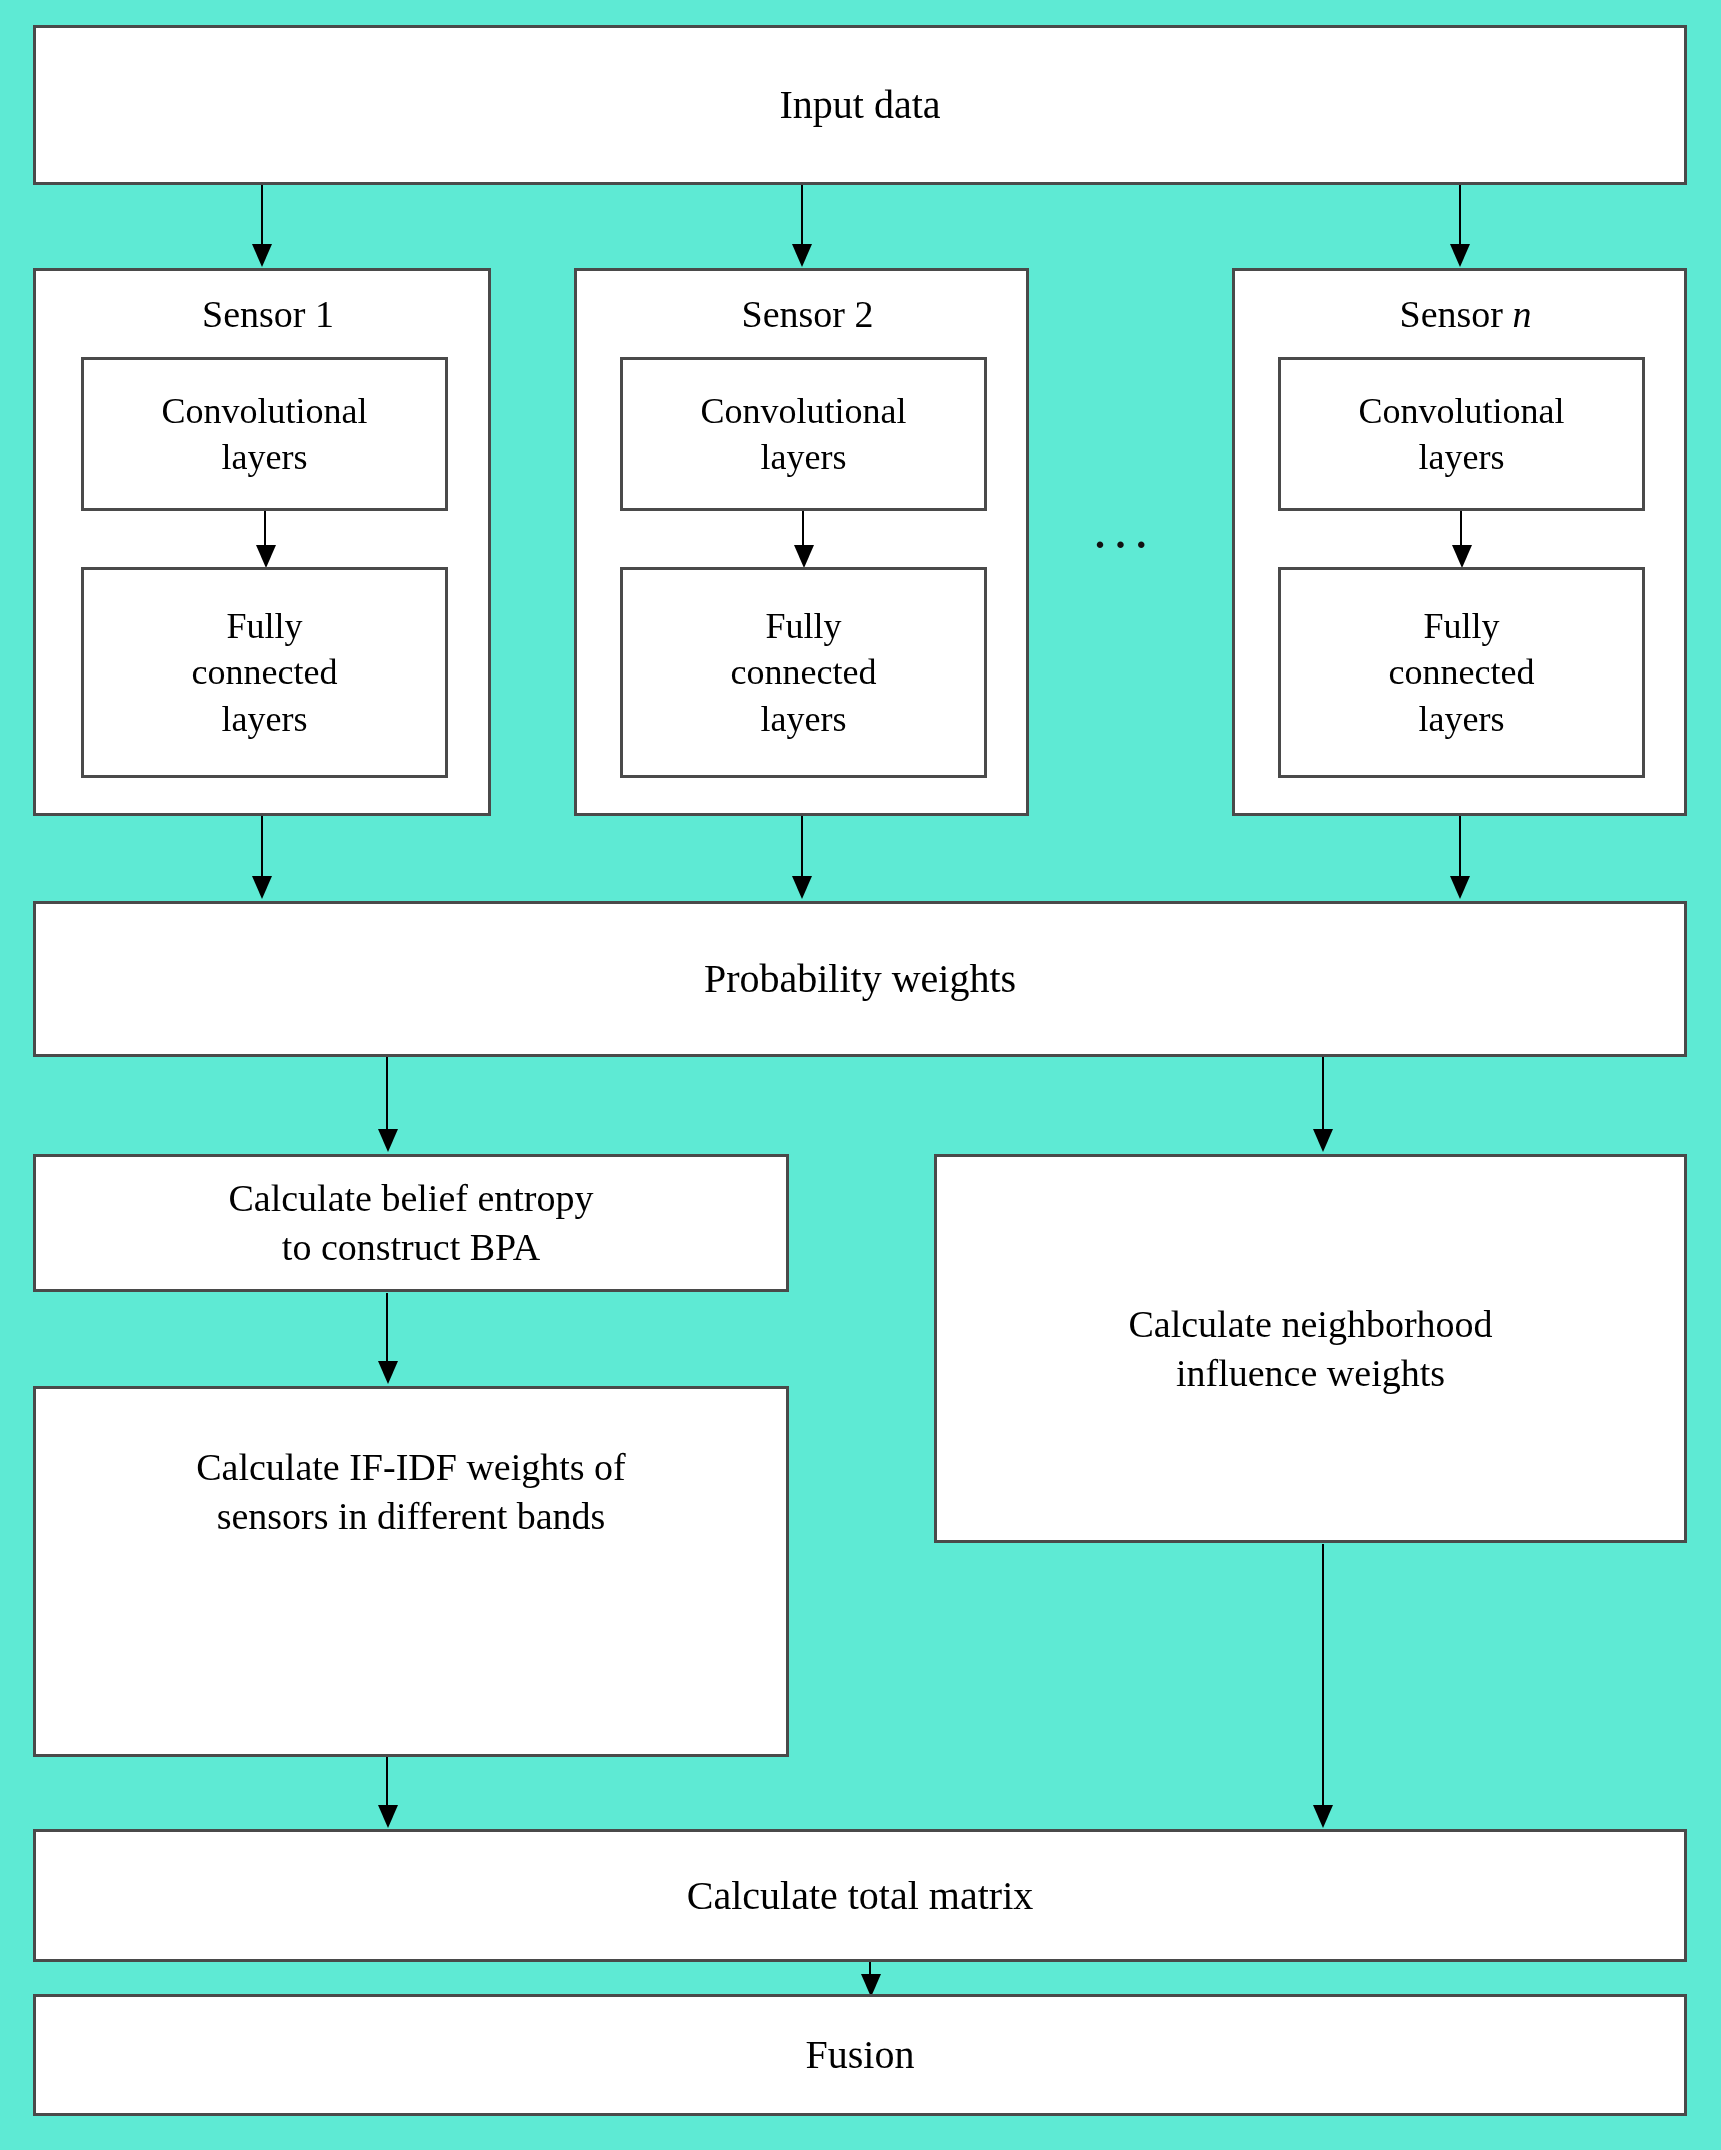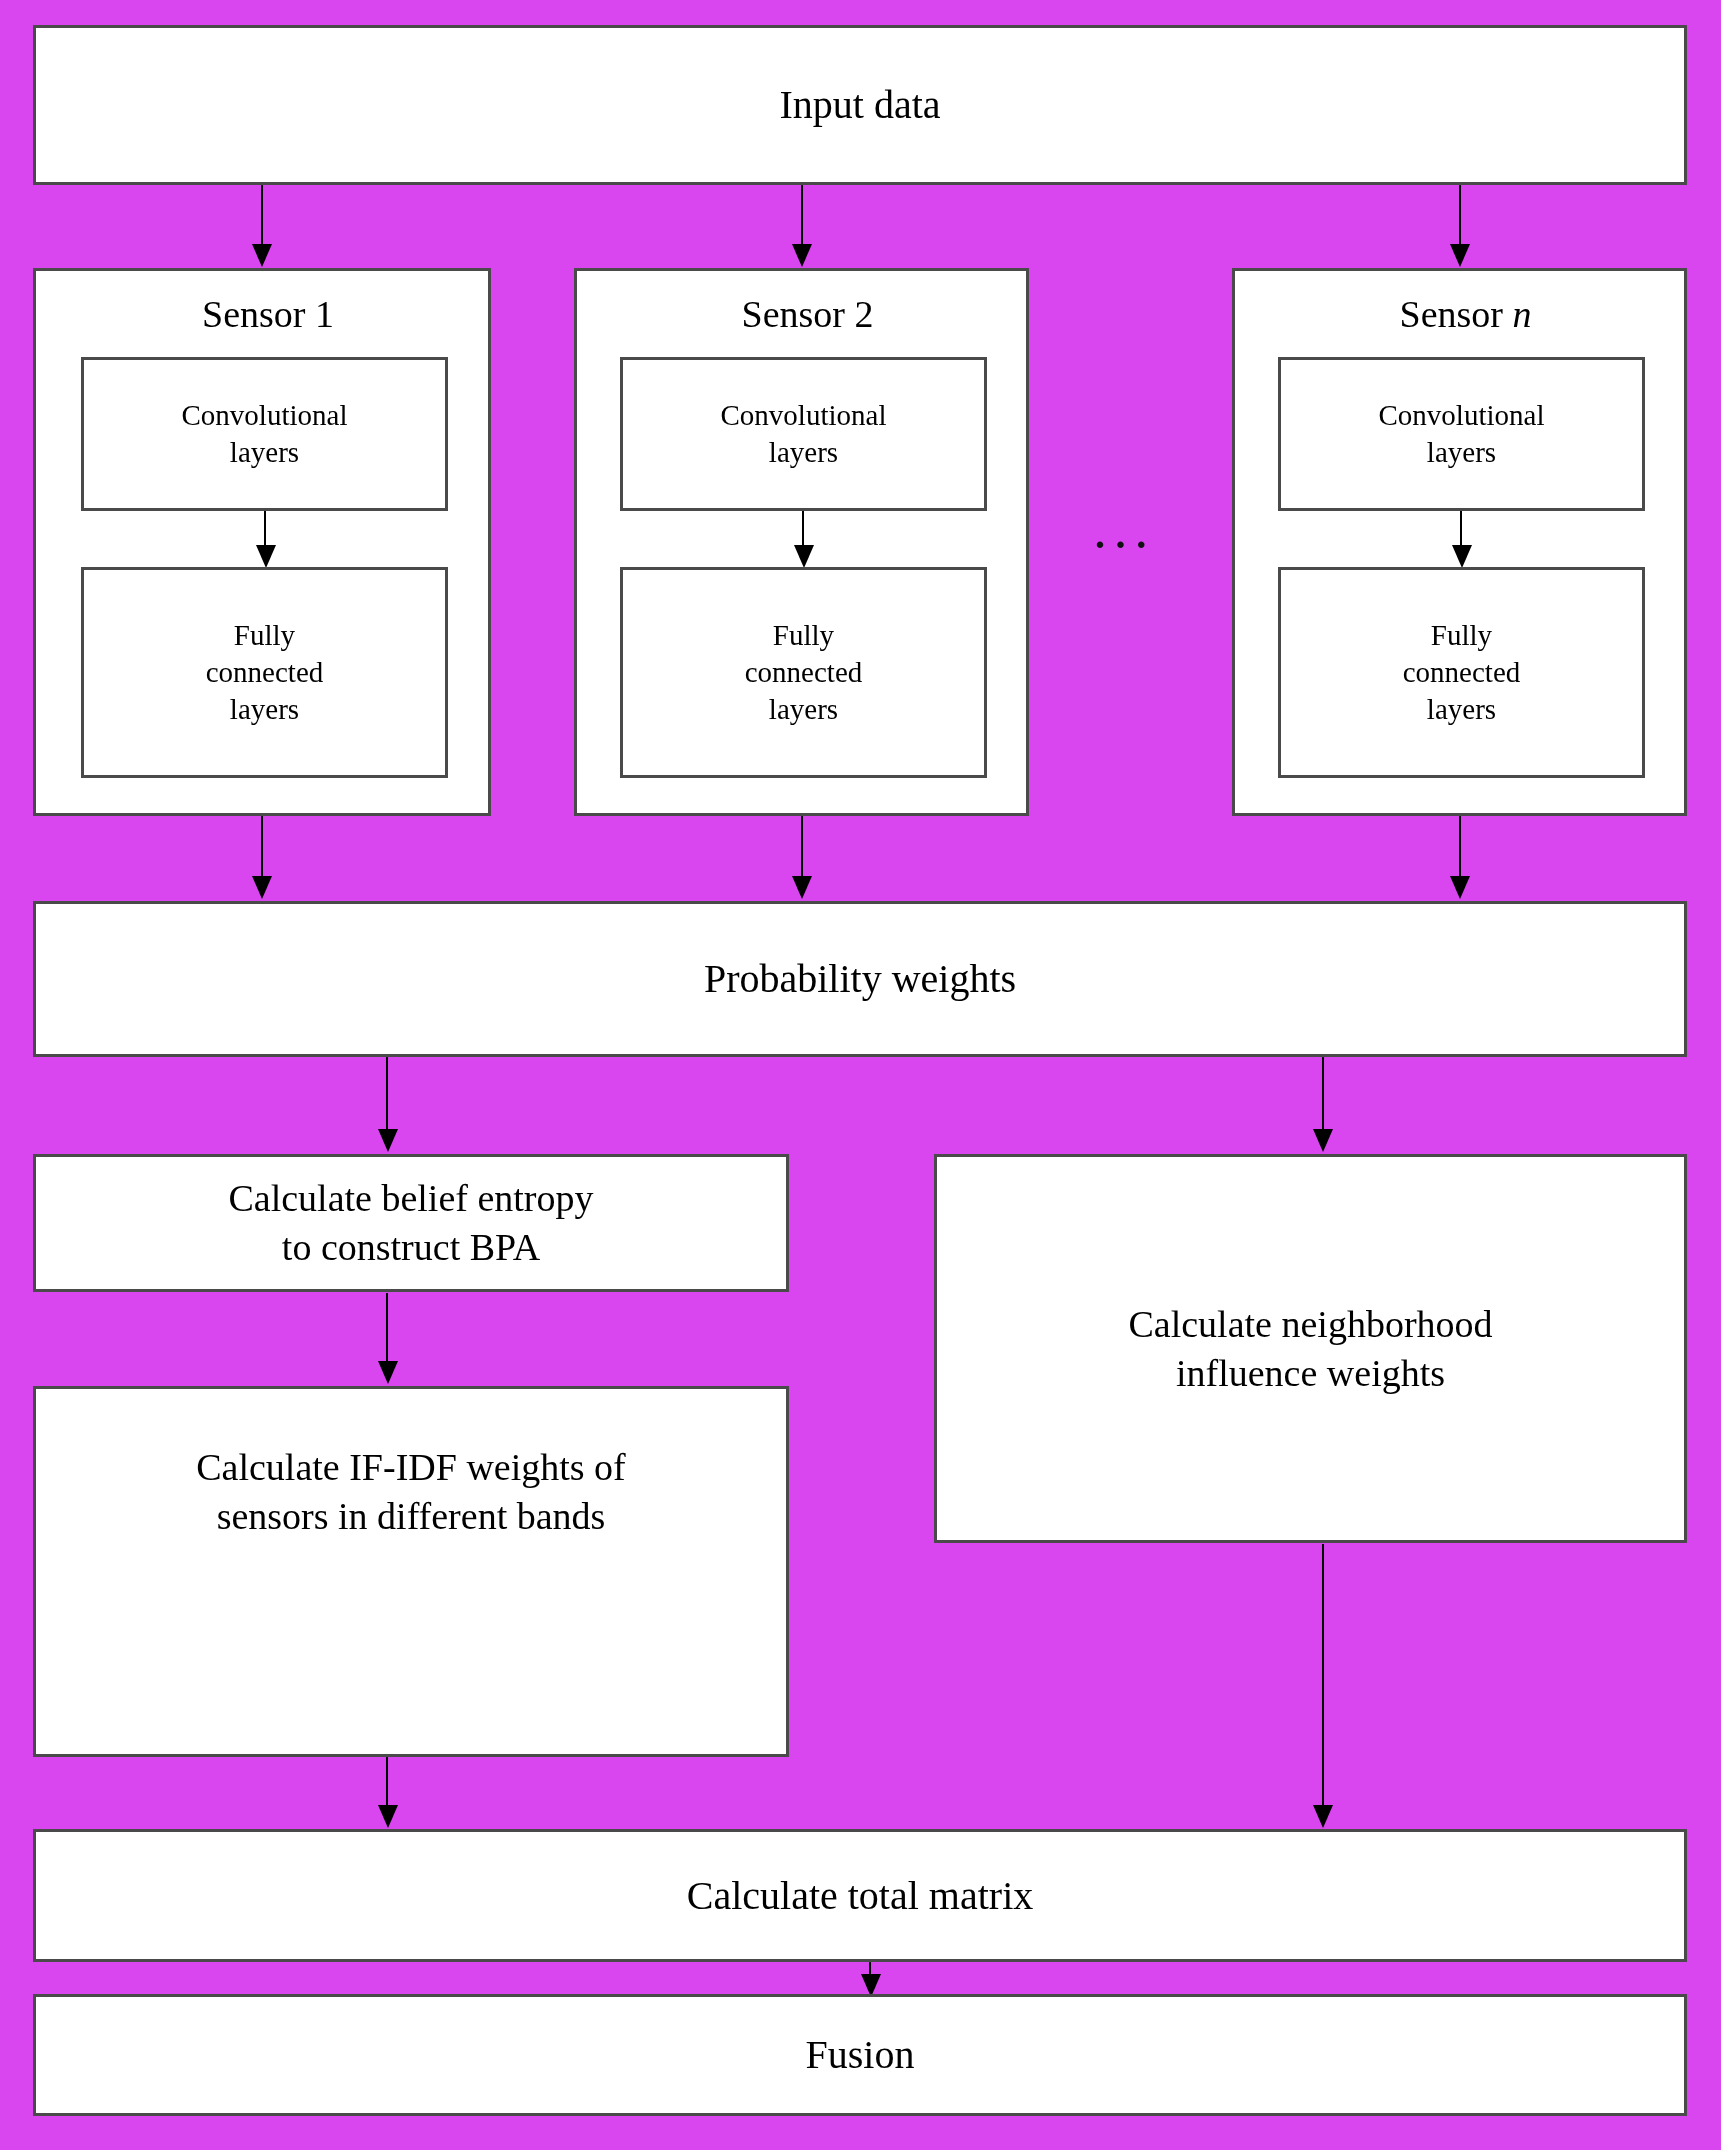--- a/index.html
+++ b/index.html
@@ -8,21 +8,21 @@
     background: #ffffff;
   }
   body {
     font-family: "Liberation Serif", "DejaVu Serif", serif;
     color: #000000;
   }
   #canvas {
     position: relative;
     width: 1722px;
     height: 2151px;
-    background: #d946ef;
+    background: #5eead4;
     overflow: hidden;
   }
   .box {
     position: absolute;
     box-sizing: border-box;
     border: 3px solid #4a4a4a;
     background: #ffffff;
     display: flex;
     align-items: center;
     justify-content: center;
@@ -65,21 +65,21 @@
     border-top: 23px solid #000000;
   }
   .ellipsis {
     position: absolute;
     letter-spacing: 10.6px;
     color: #111;
     font-weight: 700;
   }
   .fs-big   { font-size: 40px; }
   .fs-mid   { font-size: 38px; }
-  .fs-small { font-size: 29px; }
+  .fs-small { font-size: 36px; }
 </style>
 </head>
 <body>
 
 <div id="canvas">
 
   <div class="box fs-big" style="left:33px; top:25px; width:1654px; height:160px;">
     <span class="lbl">Input data</span>
   </div>
 

